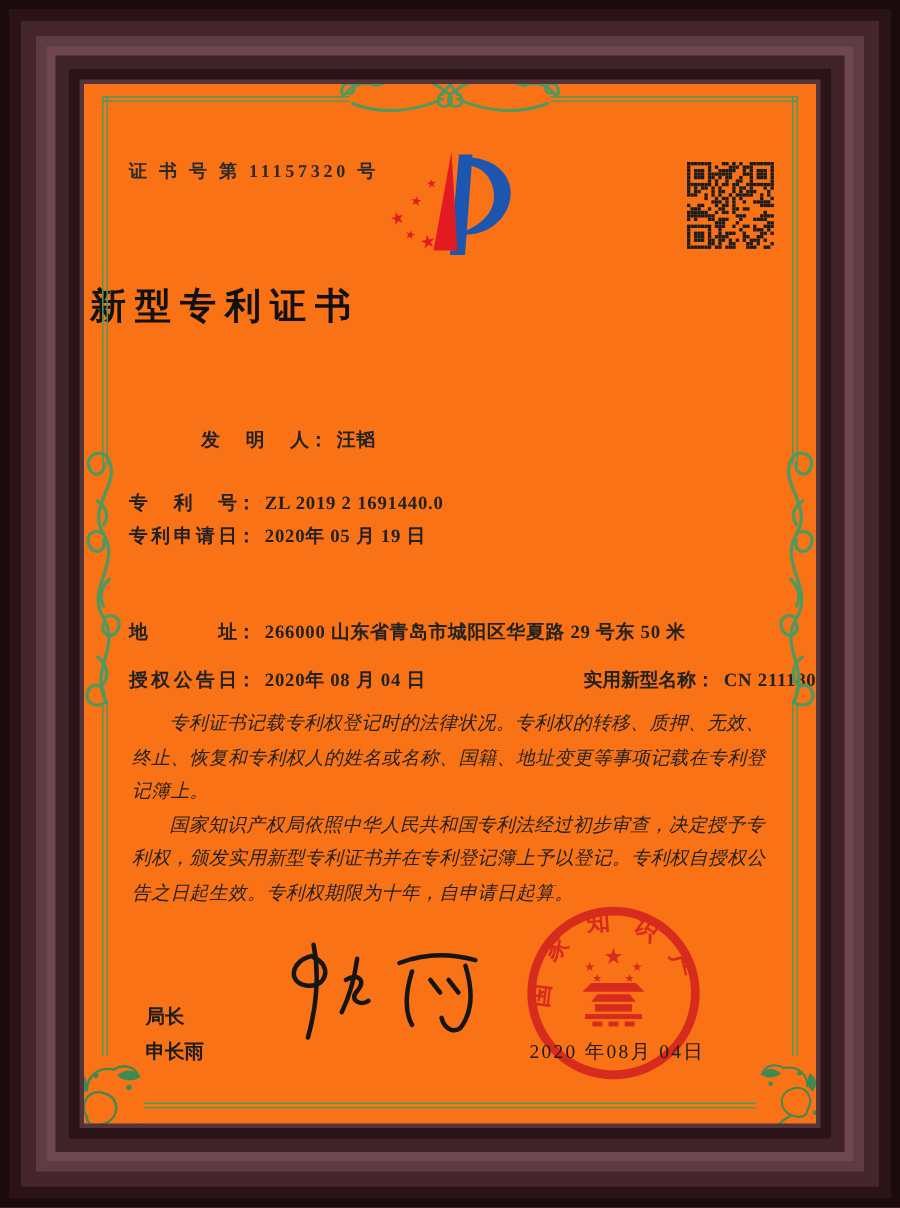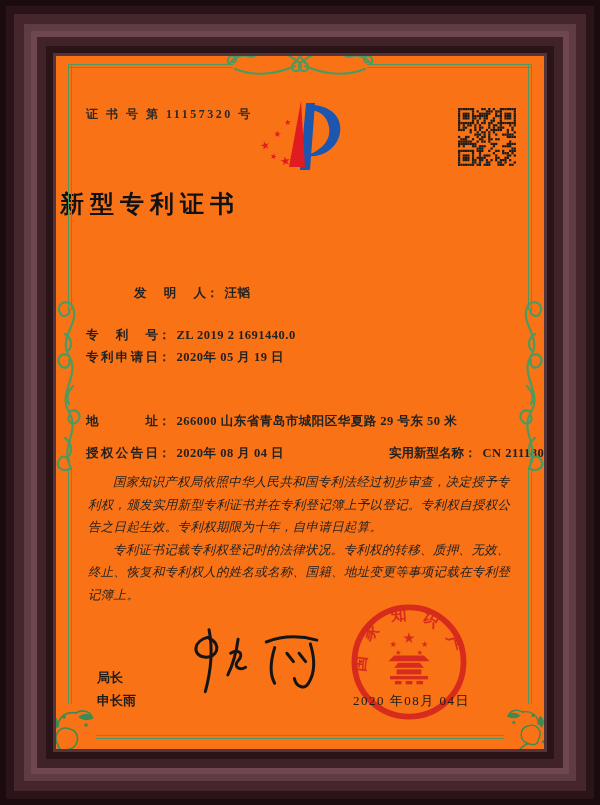--- a/index.html
+++ b/index.html
@@ -489,22 +489,22 @@
     <span class="flabel">地址</span><span class="fcolon">：</span><span class="fvalue">266000 山东省青岛市城阳区华夏路 29 号东 50 米</span>
   </div>
   <div class="frow" style="top:445px;width:428px;">
     <span class="flabel">授权公告日</span><span class="fcolon">：</span><span class="fvalue">2020年 08 月 04 日</span>
     <span class="fpair2">
       <span>实用新型名称</span><span class="fcolon">：</span><span class="fvalue">CN 211180675 U</span>
     </span>
   </div>
 
   <div class="body-text">
+    <p>专利证书记载专利权登记时的法律状况。专利权的转移、质押、无效、终止、恢复和专利权人的姓名或名称、国籍、地址变更等事项记载在专利登记簿上。</p>
     <p>国家知识产权局依照中华人民共和国专利法经过初步审查，决定授予专利权，颁发实用新型专利证书并在专利登记簿上予以登记。专利权自授权公告之日起生效。专利权期限为十年，自申请日起算。</p>
-    <p>专利证书记载专利权登记时的法律状况。专利权的转移、质押、无效、终止、恢复和专利权人的姓名或名称、国籍、地址变更等事项记载在专利登记簿上。</p>
   </div>
 
   <div class="signer">
     <div>局长</div>
     <div>申长雨</div>
   </div>
 
   <svg class="signature" width="150" height="78" viewBox="0 0 160 82">
     <g fill="none" stroke="#151515" stroke-width="3.2" stroke-linecap="round" stroke-linejoin="round">
       <path d="M30,20 C15,23 12,39 26,41 C40,43 45,27 31,21"></path>

